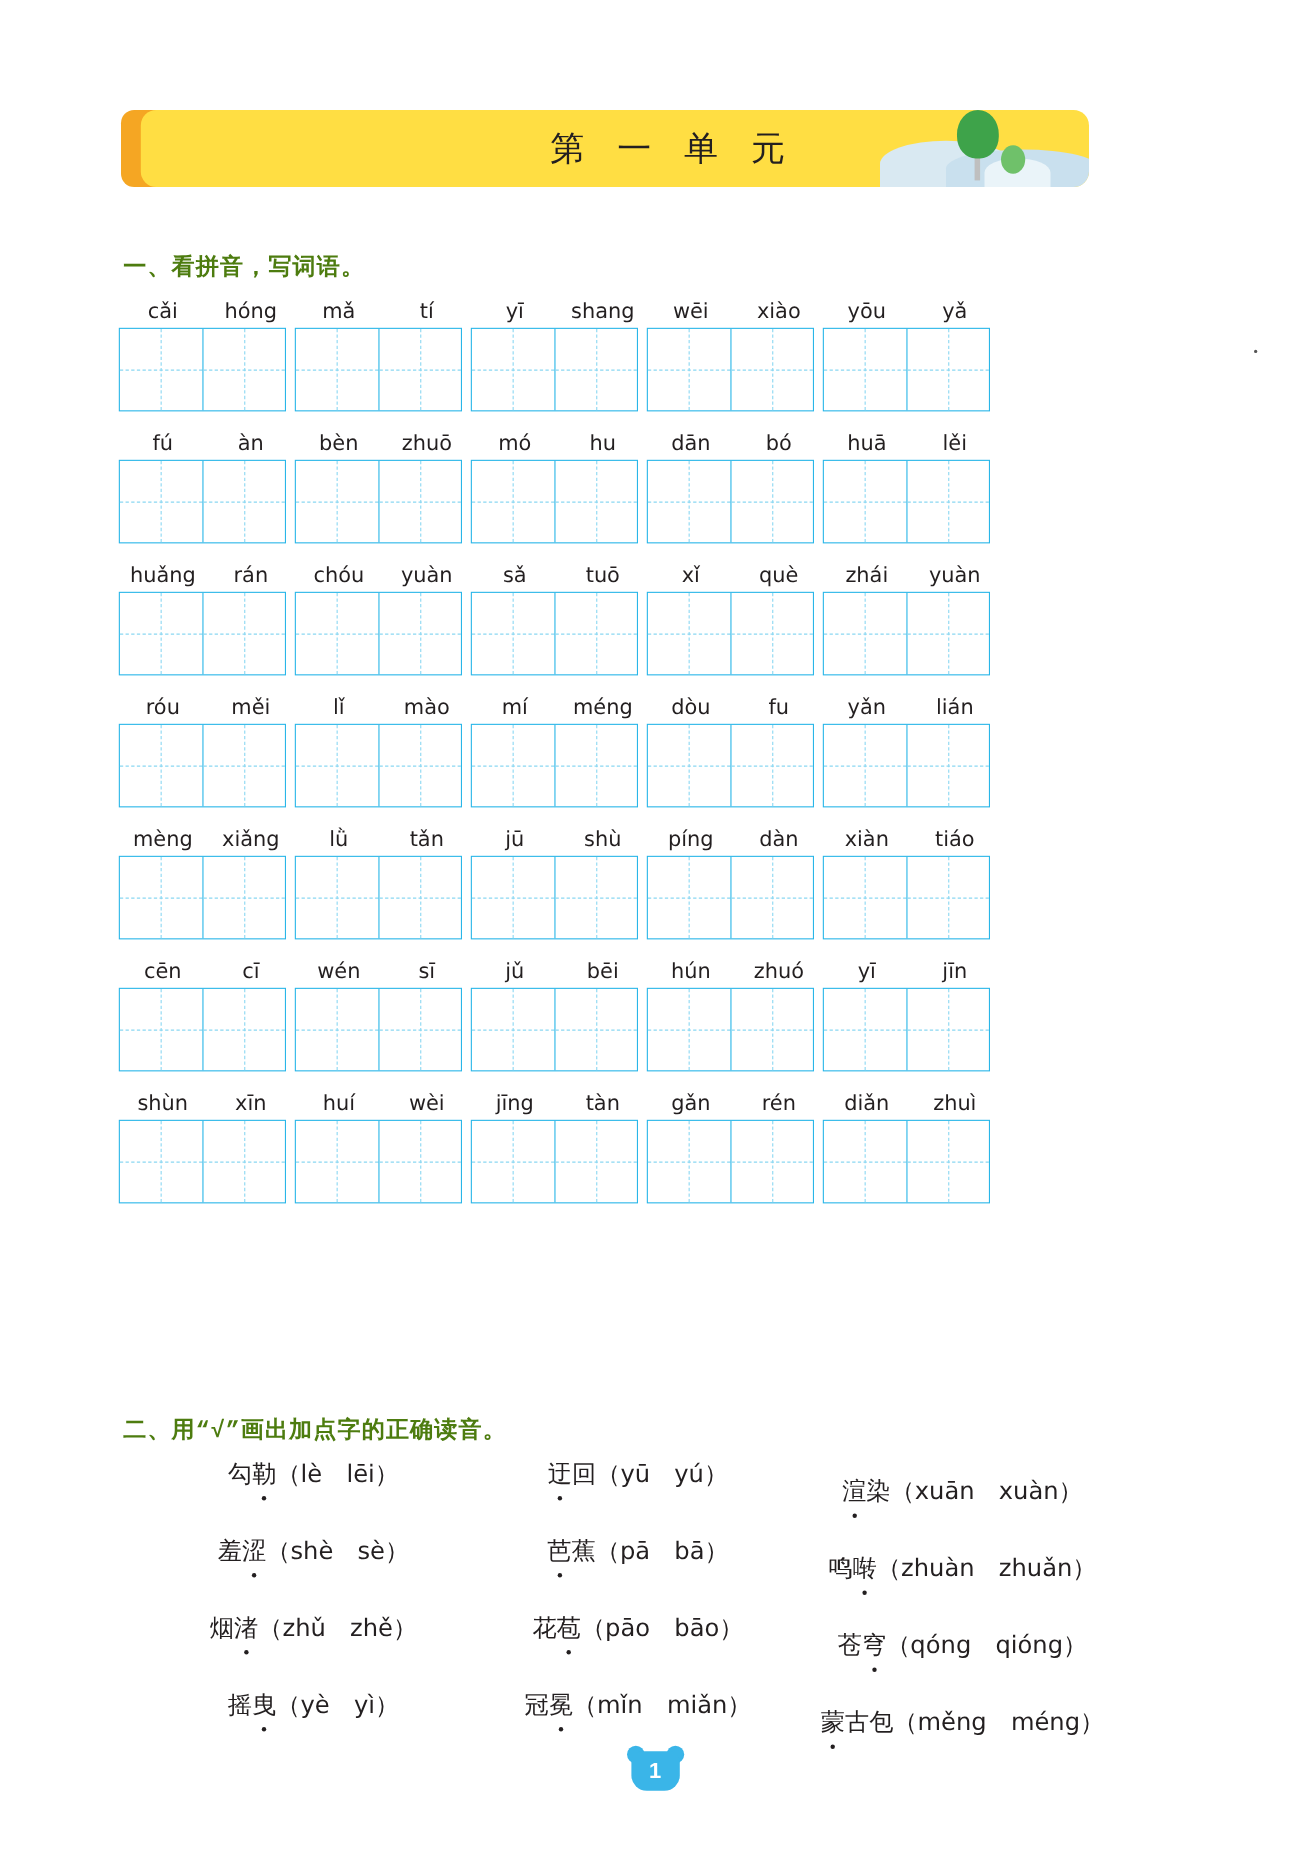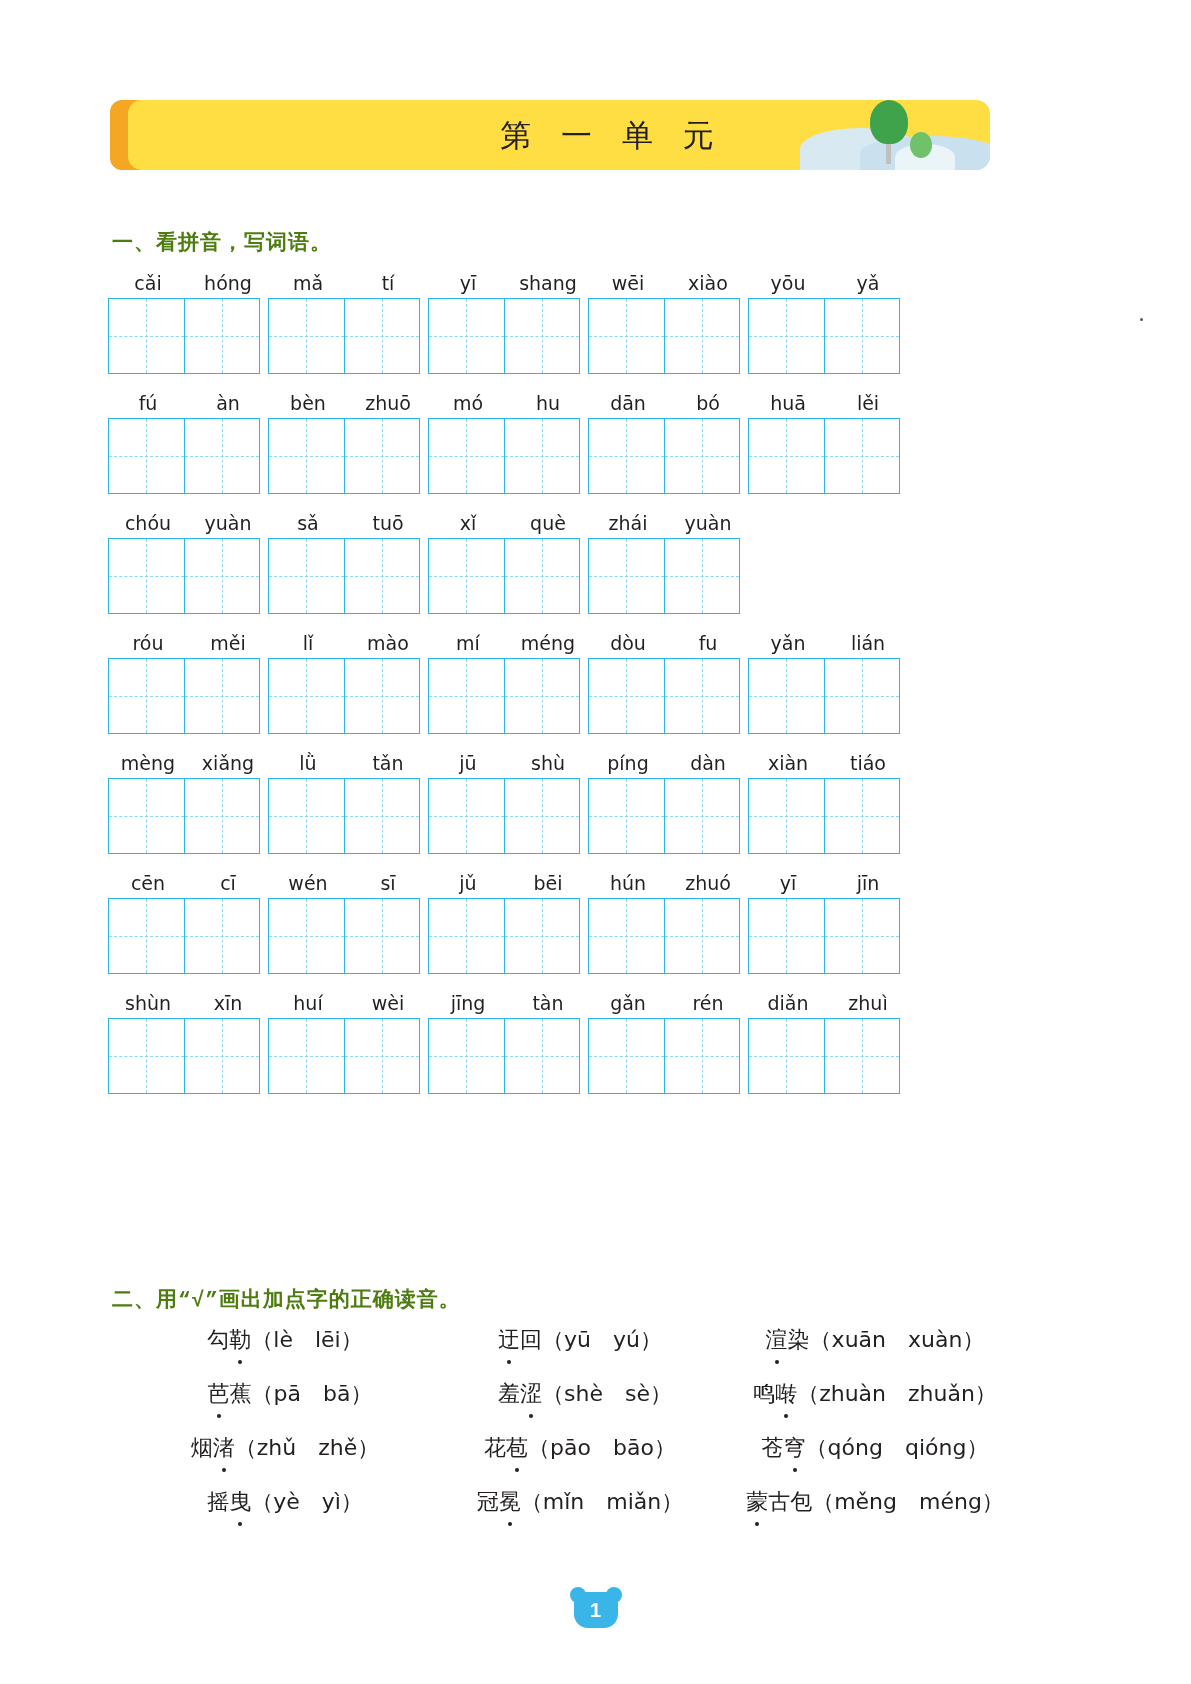--- a/index.html
+++ b/index.html
@@ -174,21 +174,21 @@
   }
   .choice-item {
     font-size: 22px;
     font-family: "DejaVu Sans", "Liberation Sans", sans-serif;
     white-space: nowrap;
     position: relative;
     text-align: center;
   }
   .choice-item.c0 { width: 290px; }
   .choice-item.c1 { width: 300px; }
-  .choice-item.c2 { width: 290px; }
+  .choice-item.c2 { width: 290px; margin-top: 16px; }
   .dotted {
     position: relative;
     display: inline-block;
   }
   .dotted::after {
     content: "";
     position: absolute;
     left: 50%;
     margin-left: -2px;
     bottom: -9px;
@@ -362,20 +362,30 @@
         </div>
         <div class="boxes">
           <div class="bx"></div>
           <div class="bx"></div>
         </div>
       </div>
     </div>
     <div class="row">
       <div class="cellgroup">
         <div class="pinyin">
+          <span>huǎng</span>
+          <span>rán</span>
+        </div>
+        <div class="boxes">
+          <div class="bx"></div>
+          <div class="bx"></div>
+        </div>
+      </div>
+      <div class="cellgroup">
+        <div class="pinyin">
           <span>chóu</span>
           <span>yuàn</span>
         </div>
         <div class="boxes">
           <div class="bx"></div>
           <div class="bx"></div>
         </div>
       </div>
       <div class="cellgroup">
         <div class="pinyin">
@@ -622,22 +632,22 @@
 
 <div class="section-title" id="sec2-title">二、用“√”画出加点字的正确读音。</div>
 
 <div class="choice-area" id="choice-area">
     <div class="choice-row">
       <div class="choice-item c0"><span>勾</span><span class="dotted">勒</span><span>（lè　lēi）</span></div>
       <div class="choice-item c1"><span class="dotted">迂</span><span>回</span><span>（yū　yú）</span></div>
       <div class="choice-item c2"><span class="dotted">渲</span><span>染</span><span>（xuān　xuàn）</span></div>
     </div>
     <div class="choice-row">
+      <div class="choice-item c0"><span>羞</span><span class="dotted">涩</span><span>（shè　sè）</span></div>
       <div class="choice-item c1"><span class="dotted">芭</span><span>蕉</span><span>（pā　bā）</span></div>
-      <div class="choice-item c0"><span>羞</span><span class="dotted">涩</span><span>（shè　sè）</span></div>
       <div class="choice-item c2"><span>鸣</span><span class="dotted">啭</span><span>（zhuàn　zhuǎn）</span></div>
     </div>
     <div class="choice-row">
       <div class="choice-item c0"><span>烟</span><span class="dotted">渚</span><span>（zhǔ　zhě）</span></div>
       <div class="choice-item c1"><span>花</span><span class="dotted">苞</span><span>（pāo　bāo）</span></div>
       <div class="choice-item c2"><span>苍</span><span class="dotted">穹</span><span>（qóng　qióng）</span></div>
     </div>
     <div class="choice-row">
       <div class="choice-item c0"><span>摇</span><span class="dotted">曳</span><span>（yè　yì）</span></div>
       <div class="choice-item c1"><span>冠</span><span class="dotted">冕</span><span>（mǐn　miǎn）</span></div>

